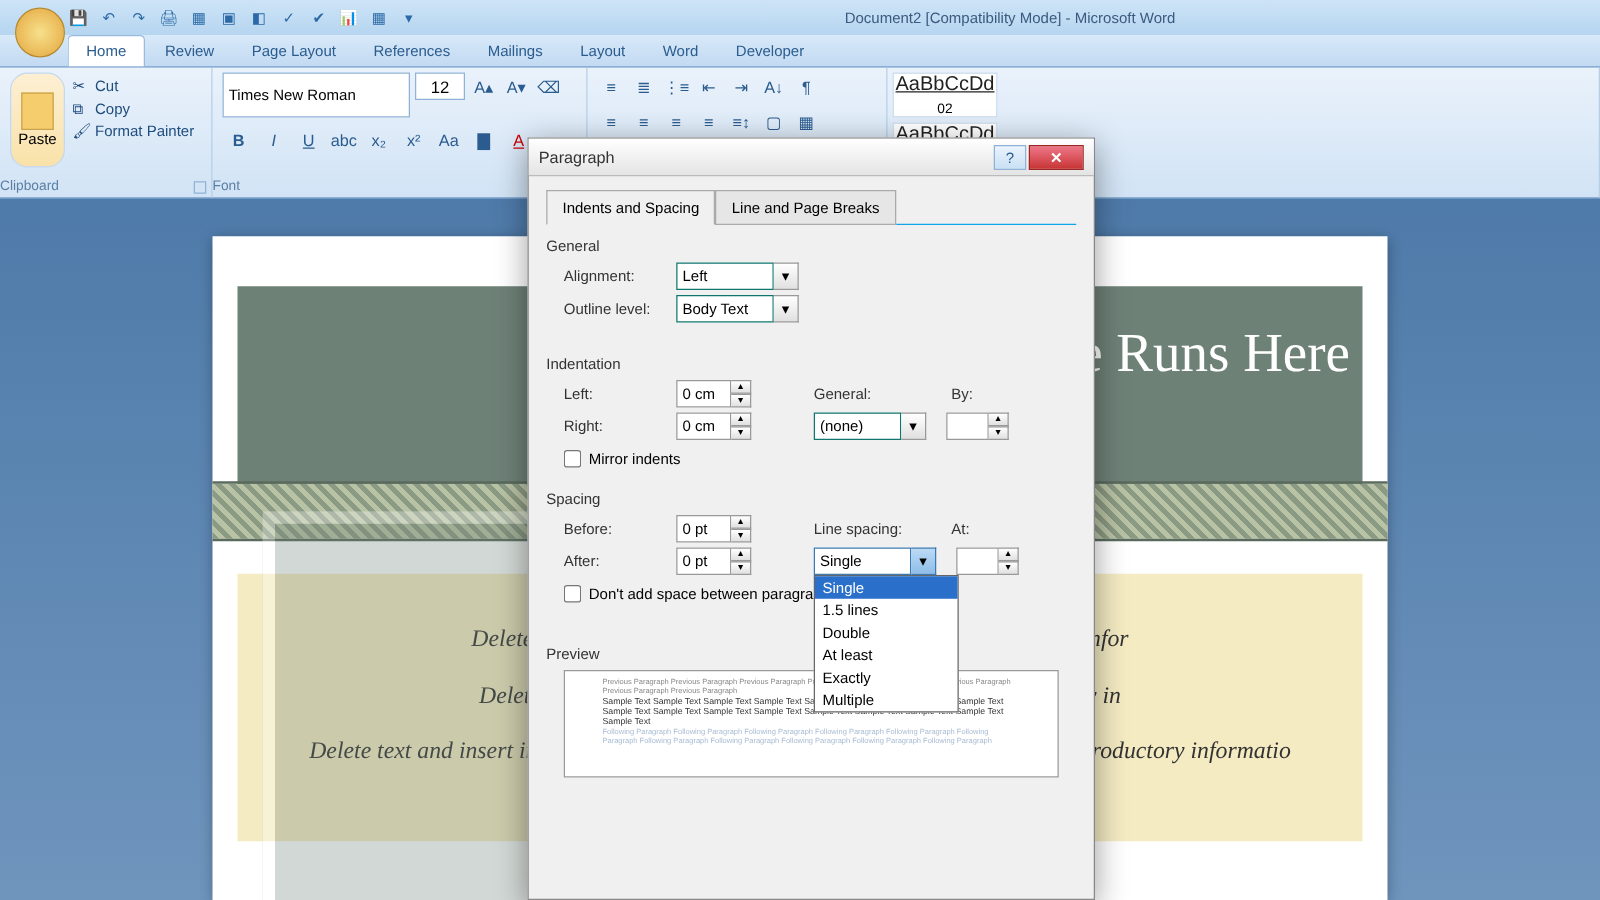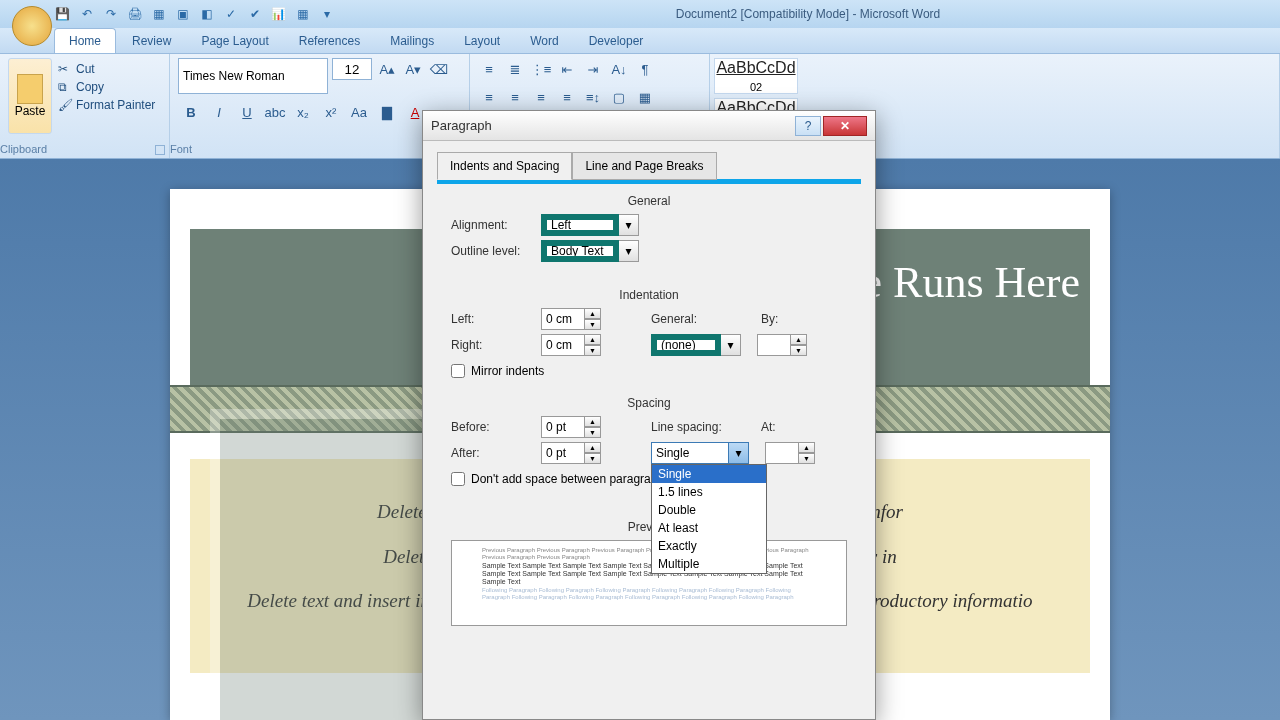--- a/index.html
+++ b/index.html
@@ -17,21 +17,21 @@
 .ribtab { padding: 5px 14px; color: #2b5c8f; border-radius: 4px 4px 0 0; cursor: pointer; }
 .ribtab.active { background: #fff; color: #2b5c8f; border: 1px solid #9abbde; border-bottom: none; }
 
 
 .ribbon { height: 105px; background: linear-gradient(#eaf2fb, #d1e3f5); border-bottom: 1px solid #8fb2d6; display: flex; }
 .group { border-right: 1px solid #b5cfe8; padding: 4px 8px; position: relative; display: flex; flex-direction: column; }
 .group-label { position: absolute; bottom: 3px; left: 0; right: 0; text-align: left; font-size: 11px; color: #5a7fa6; }
 .group-corner { position: absolute; bottom: 3px; right: 4px; width: 10px; height: 10px; border: 1px solid #8fb2d6; }
 
 .clipboard-grp { width: 170px; display: flex; flex-direction: row; }
-.paste-btn { width: 44px; height: 76px; border: 1px solid #c4d8ee; border-radius: 3px; background: linear-gradient(#fdefd3, #f9e2a9); display: flex; flex-direction: column; align-items: center; justify-content: center; margin-right: 6px; }
+.paste-btn { width: 44px; height: 76px; border: 1px solid #c4d8ee; border-radius: 14px; background: linear-gradient(#fdefd3, #f9e2a9); display: flex; flex-direction: column; align-items: center; justify-content: center; margin-right: 6px; }
 .paste-ico { width: 26px; height: 30px; background: #f5cd6d; border: 1px solid #c9a34b; }
 .cpf { display: flex; flex-direction: column; gap: 4px; padding-top: 4px; }
 .cpf div { color: #1f4d7d; font-size: 12px; display: flex; align-items: center; gap: 4px; }
 .cpf .ico { width: 14px; height: 14px; display: inline-block; }
 
 .font-grp { width: 300px; }
 .font-row1 { display: flex; gap: 4px; margin-bottom: 6px; }
 .font-name { width: 150px; height: 36px; border: 1px solid #8fb2d6; background: #fff; padding: 2px 4px; font-size: 12px; }
 .font-size { width: 40px; height: 22px; border: 1px solid #8fb2d6; background: #fff; padding: 2px 4px; text-align: center; }
 .ribicon { width: 22px; height: 22px; border: 1px solid transparent; display: inline-flex; align-items: center; justify-content: center; color: #2b5c8f; font-size: 13px; }
@@ -57,29 +57,29 @@
 .side-photo { position: absolute; left: 40px; top: 220px; width: 260px; height: 340px; background: #6e8177; border: 10px solid #fff; opacity: .3; }
 
 
 .dialog { position: absolute; left: 422px; top: 110px; width: 454px; height: 610px; background: #f0f0f0; border: 1px solid #888; box-shadow: 0 6px 24px rgba(0,0,0,.4); z-index: 100; }
 .dlg-title { height: 30px; background: linear-gradient(#fff, #e4e4e4); border-bottom: 1px solid #bbb; display: flex; align-items: center; padding: 0 8px; }
 .dlg-title-txt { flex: 1; color: #333; font-size: 13px; }
 .dlg-help { width: 26px; height: 20px; background: linear-gradient(#eaf4fd, #c9e0f5); border: 1px solid #8fb2d6; display: flex; align-items: center; justify-content: center; color: #2b5c8f; margin-right: 2px; }
 .dlg-close { width: 44px; height: 20px; background: linear-gradient(#e78, #c83535); border: 1px solid #a02525; color: #fff; display: flex; align-items: center; justify-content: center; font-weight: bold; }
 
 .dlg-body { padding: 10px 14px; }
-.tabstrip { display: flex; border-bottom: 5px solid #0ea5e9; margin-bottom: 10px; }
+.tabstrip { display: flex; border-bottom: 1px solid #0ea5e9; margin-bottom: 10px; }
 .dtab { padding: 6px 12px; border: 1px solid #aaa; background: #e6e6e6; font-size: 12px; position: relative; top: 1px; }
 .dtab.active { background: #f0f0f0; border-bottom: 1px solid #f0f0f0; }
 
-.section-hdr { font-size: 12px; color: #333; margin: 8px 0 6px 0; text-align: center; }
+.section-hdr { font-size: 12px; color: #333; margin: 8px 0 6px 0; }
 .field-row { display: flex; align-items: center; margin: 4px 0 4px 14px; gap: 10px; }
 .field-row label { width: 80px; color: #333; }
 .combo { display: flex; }
-.combo input { width: 78px; height: 22px; border: 6px solid #0f766e; padding: 0 4px; background: #fff; font-size: 12px; }
+.combo input { width: 78px; height: 22px; border: 1px solid #0f766e; padding: 0 4px; background: #fff; font-size: 12px; }
 .combo.wide input { width: 78px; }
 .combo .dd { width: 20px; height: 22px; border: 1px solid #999; border-left: none; background: linear-gradient(#fff,#e0e0e0); display: flex; align-items: center; justify-content: center; }
 .spin { display: flex; }
 .spin input { width: 44px; height: 22px; border: 1px solid #999; padding: 0 4px; text-align: left; font-size: 12px; }
 .spin .arrows { width: 16px; display: flex; flex-direction: column; }
 .spin .arrows div { height: 11px; border: 1px solid #999; border-left: none; background: linear-gradient(#fff,#e0e0e0); font-size: 7px; display: flex; align-items: center; justify-content: center; }
 .chkrow { display: flex; align-items: center; margin: 8px 0 4px 14px; gap: 6px; }
 .chkrow input { width: 14px; height: 14px; }
 
 .linespace-wrap { position: relative; }

